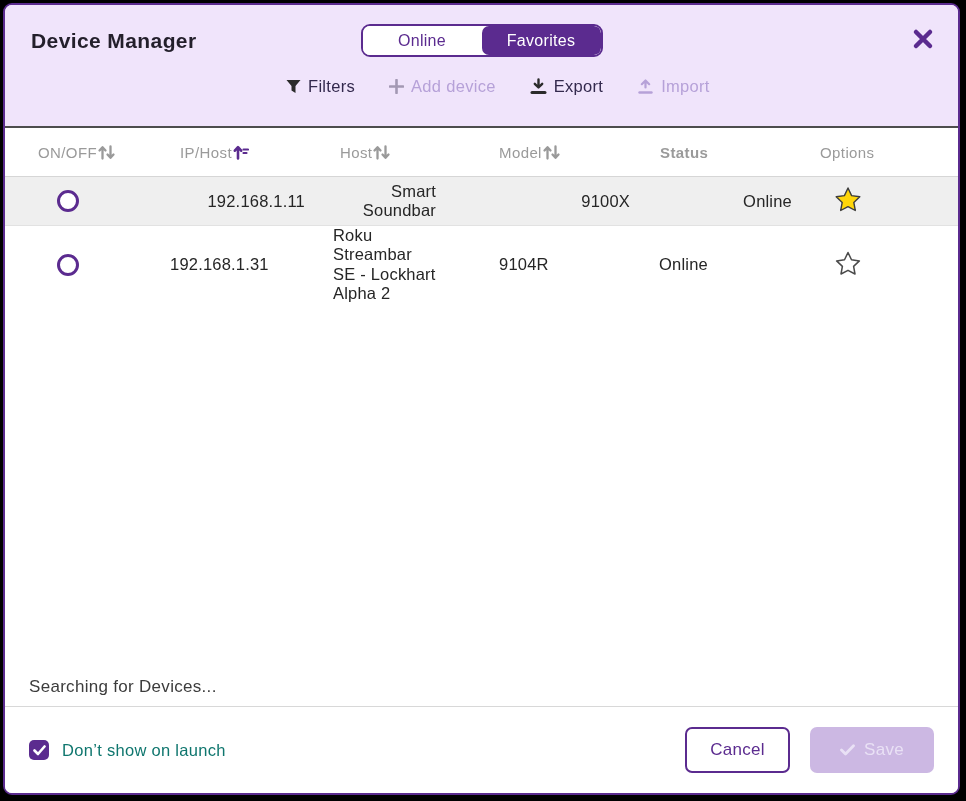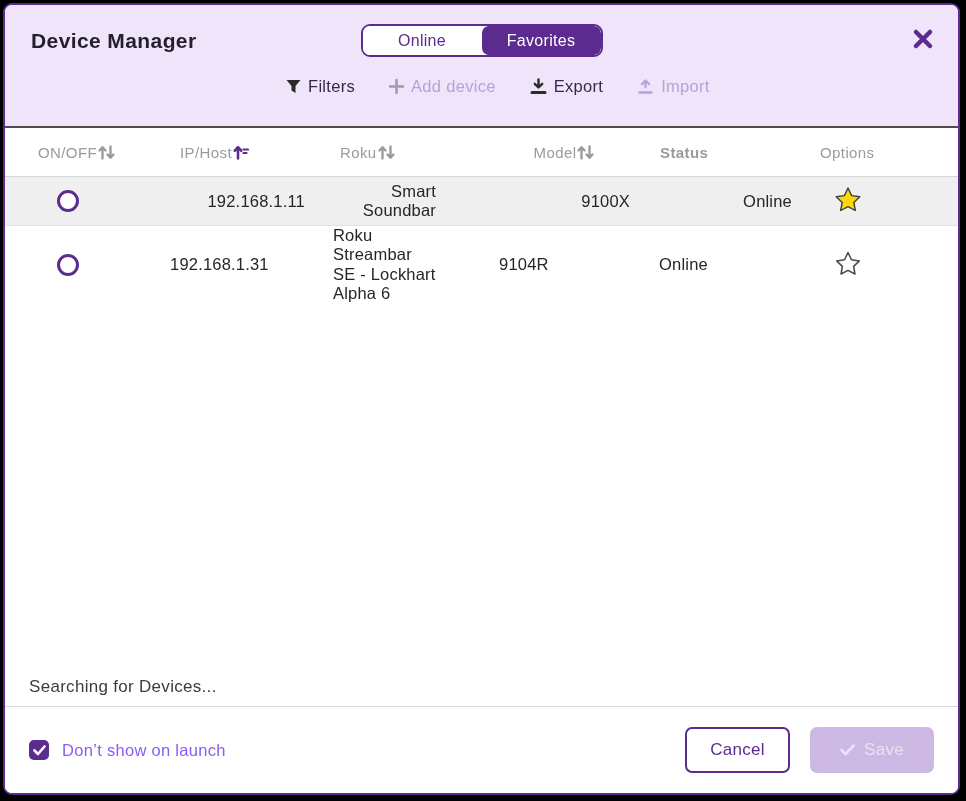--- a/index.html
+++ b/index.html
@@ -55,21 +55,21 @@
     display: grid; grid-template-columns: 130px 170px 165px 160px 162px 1fr;
     align-items: center;
   }
   .thead {
     height: 49px; border-bottom: 1px solid #d6d6d6;
     color: #9a9a9a; font-size: 15px; letter-spacing: 0.4px;
   }
   .hcell { display: flex; align-items: center; gap: 0; cursor: pointer; }
   .hcell.static { cursor: default; }
   .h1 { padding-left: 33px; } .h2 { padding-left: 45px; } .h3 { padding-left: 35px; }
-  .h4 { padding-left: 29px; justify-content: center; } .h5 { padding-left: 30px; font-weight: bold; } .h6 { padding-left: 28px; }
+  .h4 { padding-left: 29px; } .h5 { padding-left: 30px; font-weight: bold; } .h6 { padding-left: 28px; }
 
   .drow { font-size: 16.5px; color: #262626; letter-spacing: 0.2px; }
   .row1 { height: 49px; background: #efefef; border-bottom: 1px solid #e2e2e2; text-align: right; }
   .row2 { min-height: 70px; background: #ffffff; }
   .c1 { padding-left: 52px; } .c2 { padding-left: 35px; }
   .c3 { padding-left: 28px; padding-right: 34px; line-height: 1.18; }
   .c4 { padding-left: 29px; } .c5 { padding-left: 29px; }
   .c6 { padding-left: 42px; }
 
   .radio {
@@ -88,21 +88,21 @@
   .footer {
     flex: 0 0 auto; height: 87px; border-top: 1px solid #d8d8d8;
     display: flex; align-items: center; padding: 0 24px; background: #fff;
   }
   .checkbox-wrap { display: flex; align-items: center; gap: 13px; }
   .checkbox {
     width: 20px; height: 20px; background: #5b2b8f; border-radius: 5px;
     display: flex; align-items: center; justify-content: center; cursor: pointer;
     border: none; padding: 0;
   }
-  .checkbox-label { font-size: 16.5px; color: #8b5cf6; letter-spacing: 0.3px; }
+  .checkbox-label { font-size: 16.5px; color: #0f766e; letter-spacing: 0.3px; }
   .footer-buttons { margin-left: auto; display: flex; gap: 20px; }
   .btn-cancel {
     width: 105px; height: 46px; background: #fff; border: 2px solid #5b2b8f;
     border-radius: 7px; color: #5b2b8f; font-family: inherit; font-size: 17px;
     letter-spacing: 0.3px; cursor: pointer;
   }
   .btn-save {
     width: 124px; height: 46px; background: #ccb8e3; border: none;
     border-radius: 7px; color: #e9e1f5; font-family: inherit; font-size: 17px;
     letter-spacing: 0.3px; cursor: default;
@@ -188,21 +188,21 @@
       <div class="hcell h2">
         <span>IP/Host</span>
         <span style="display:flex">
           <svg width="17" height="17" viewBox="0 0 17 17">
               <path d="M6 14.5 V3.5 M2.8 6.7 L6 3.2 L9.2 6.7" stroke="#5b2b8f" stroke-width="2.6" stroke-linecap="round" stroke-linejoin="round" fill="none"></path>
               <path d="M11.5 5.5 h4.5 M11.5 9 h3" stroke="#5b2b8f" stroke-width="2.2" stroke-linecap="round"></path>
             </svg>
         </span>
       </div>
       <div class="hcell h3">
-        <span>Roku</span>
+        <span>Host</span>
         <span style="display:flex">
           <svg width="19" height="17" viewBox="0 0 19 17">
               <path d="M5.5 14.5 V3.5 M2.5 6.5 L5.5 3.2 L8.5 6.5" stroke="#9a9a9a" stroke-width="2.3" stroke-linecap="round" stroke-linejoin="round" fill="none"></path>
               <path d="M13.5 2.5 V13.5 M10.5 10.5 L13.5 13.8 L16.5 10.5" stroke="#9a9a9a" stroke-width="2.3" stroke-linecap="round" stroke-linejoin="round" fill="none"></path>
             </svg>
         </span>
       </div>
       <div class="hcell h4">
         <span>Model</span>
         <span style="display:flex">
@@ -235,21 +235,21 @@
             </svg>
         </button>
       </div>
     </div>
 
     <div class="trow drow row2">
       <div class="c1">
         <span class="radio"></span>
       </div>
       <div class="c2">192.168.1.31</div>
-      <div class="c3">Roku Streambar SE - Lockhart Alpha 6</div>
+      <div class="c3">Roku Streambar SE - Lockhart Alpha 2</div>
       <div class="c4">9104R</div>
       <div class="c5">Online</div>
       <div class="c6">
         <button class="star-btn">
           <svg width="28" height="27" viewBox="0 0 28 27">
               <path d="M14 2.5 L17.5 9.8 L25.4 10.9 L19.6 16.4 L21 24 L14 20.3 L7 24 L8.4 16.4 L2.6 10.9 L10.5 9.8 Z" fill="#ffffff" stroke="#4a4a4a" stroke-width="1.5" stroke-linejoin="round"></path>
             </svg>
         </button>
       </div>
     </div>

